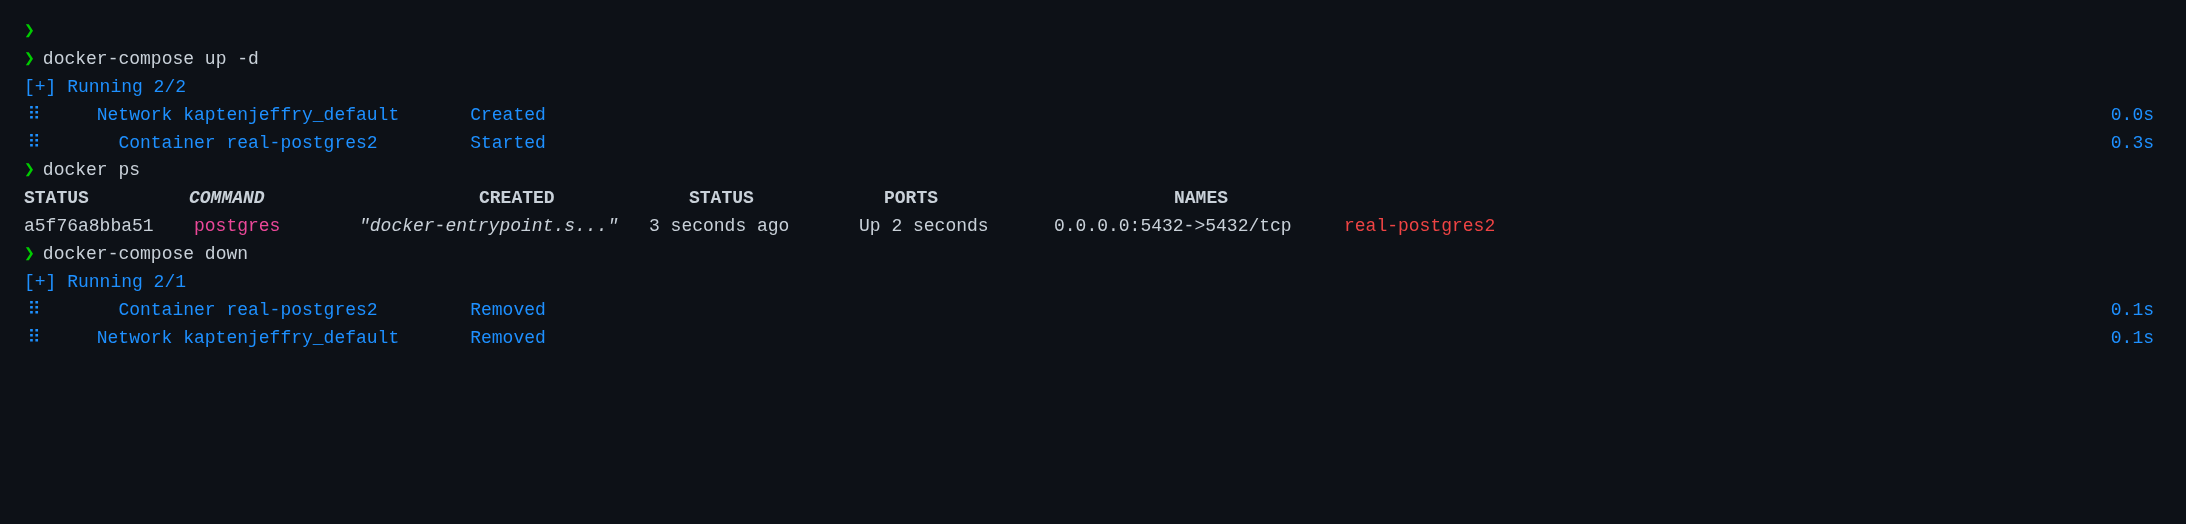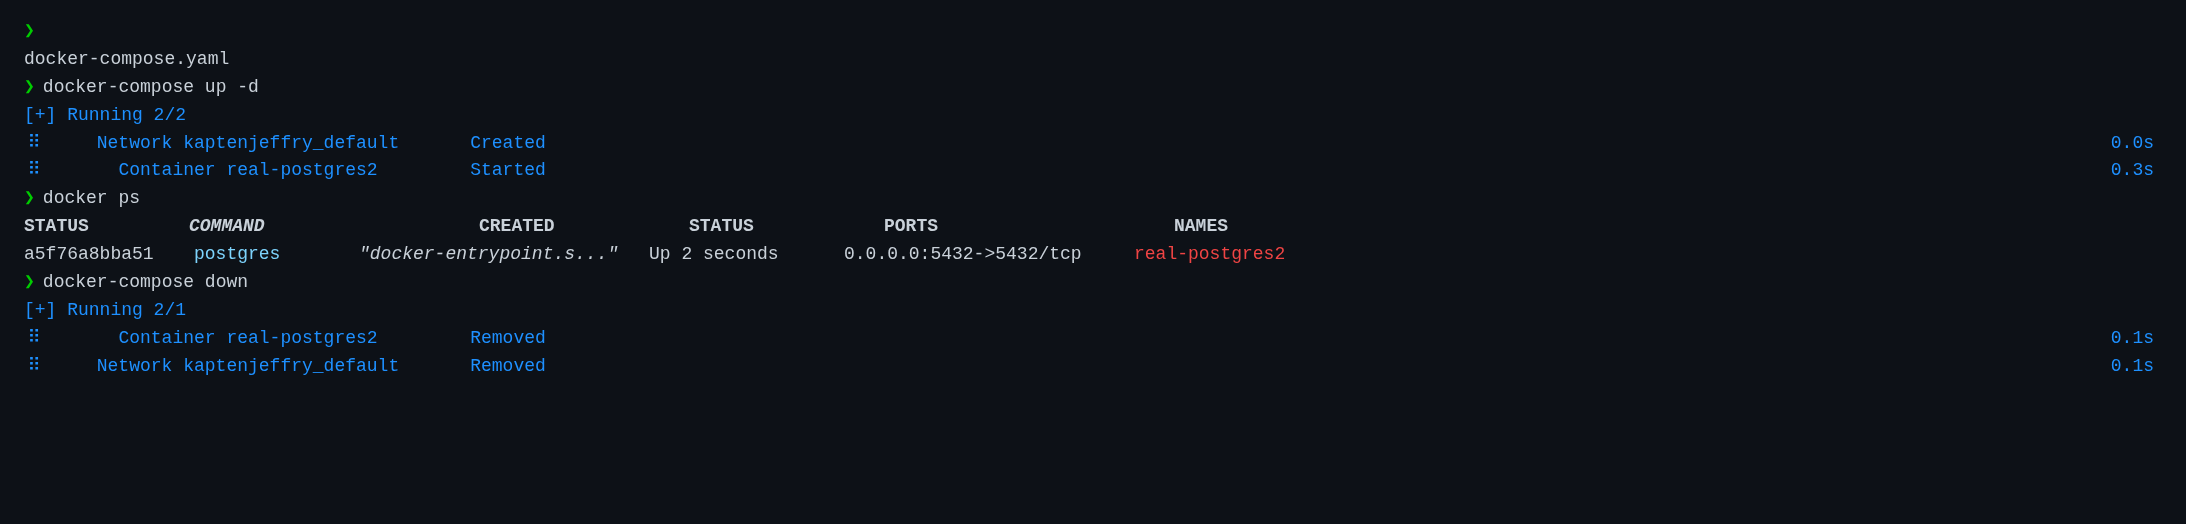--- a/index.html
+++ b/index.html
@@ -50,21 +50,21 @@
       white-space: pre;
     }
 
     .col-container-id {
       width: 170px;
       color: #c9d1d9;
     }
 
     .col-image {
       width: 165px;
-      color: #7dd3fc;
+      color: #ec4899;
     }
 
     .col-command {
       width: 290px;
       color: #c9d1d9;
       font-style: italic;
     }
 
     .col-created {
       width: 210px;
@@ -128,23 +128,20 @@
   </style>
 </head>
 <body>
 
 <div>
 
   <div class="terminal-line">
     <span class="prompt-arrow">❯</span>
   </div>
 
-  <div class="terminal-line">
-    <span class="plain-text">docker-compose.yaml</span>
-  </div>
 
   <div class="terminal-line">
     <span class="prompt-arrow">❯</span>
     <span class="cmd-text">docker-compose up -d</span>
   </div>
 
   <div class="terminal-line">
     <span class="blue-text">[+] Running 2/2</span>
   </div>
 
@@ -177,20 +174,21 @@
     <span class="col-created header-text">CREATED</span>
     <span class="col-status header-text">STATUS</span>
     <span class="col-ports header-text">PORTS</span>
     <span class="col-names header-text">NAMES</span>
   </div>
 
   <div class="table-row">
     <span class="col-container-id">a5f76a8bba51</span>
     <span class="col-image">postgres</span>
     <span class="col-command">"docker-entrypoint.s..."</span>
+    <span class="col-created">3 seconds ago</span>
     <span class="col-status">Up 2 seconds</span>
     <span class="col-ports">0.0.0.0:5432-&gt;5432/tcp</span>
     <span class="col-names">real-postgres2</span>
   </div>
 
   <div class="terminal-line">
     <span class="prompt-arrow">❯</span>
     <span class="cmd-text">docker-compose down</span>
   </div>
 

